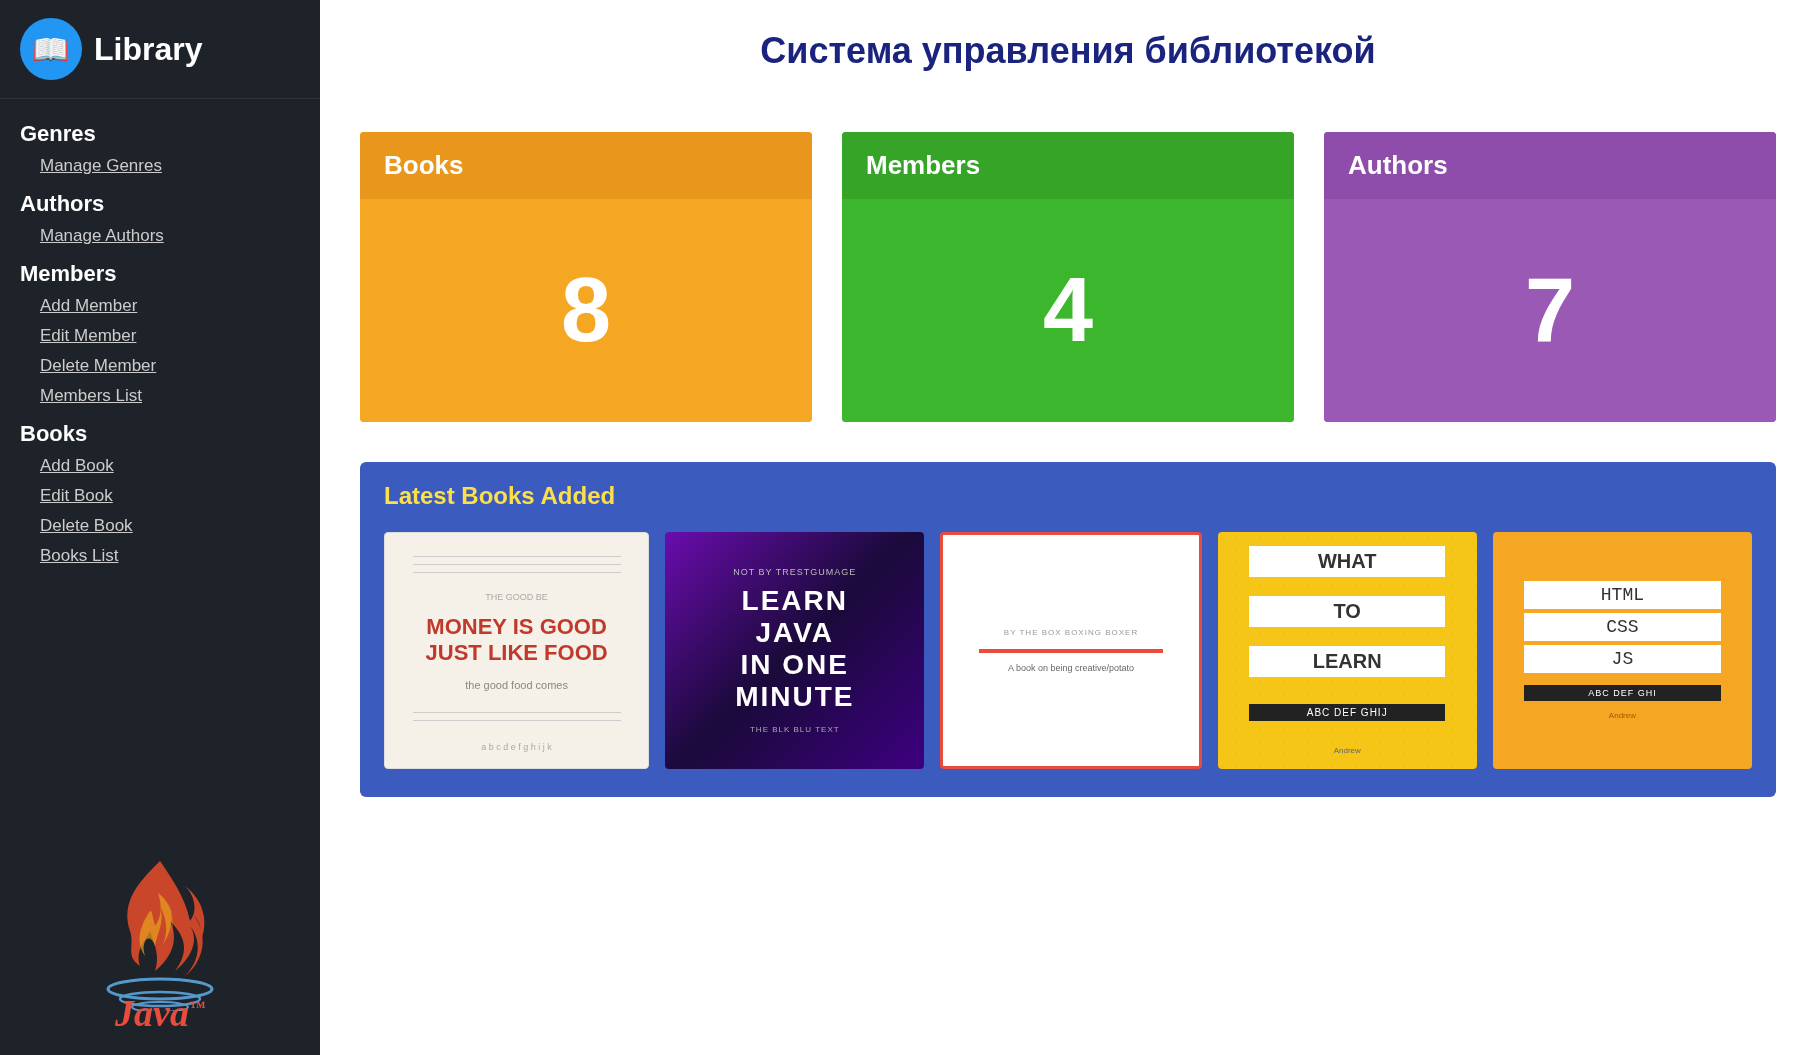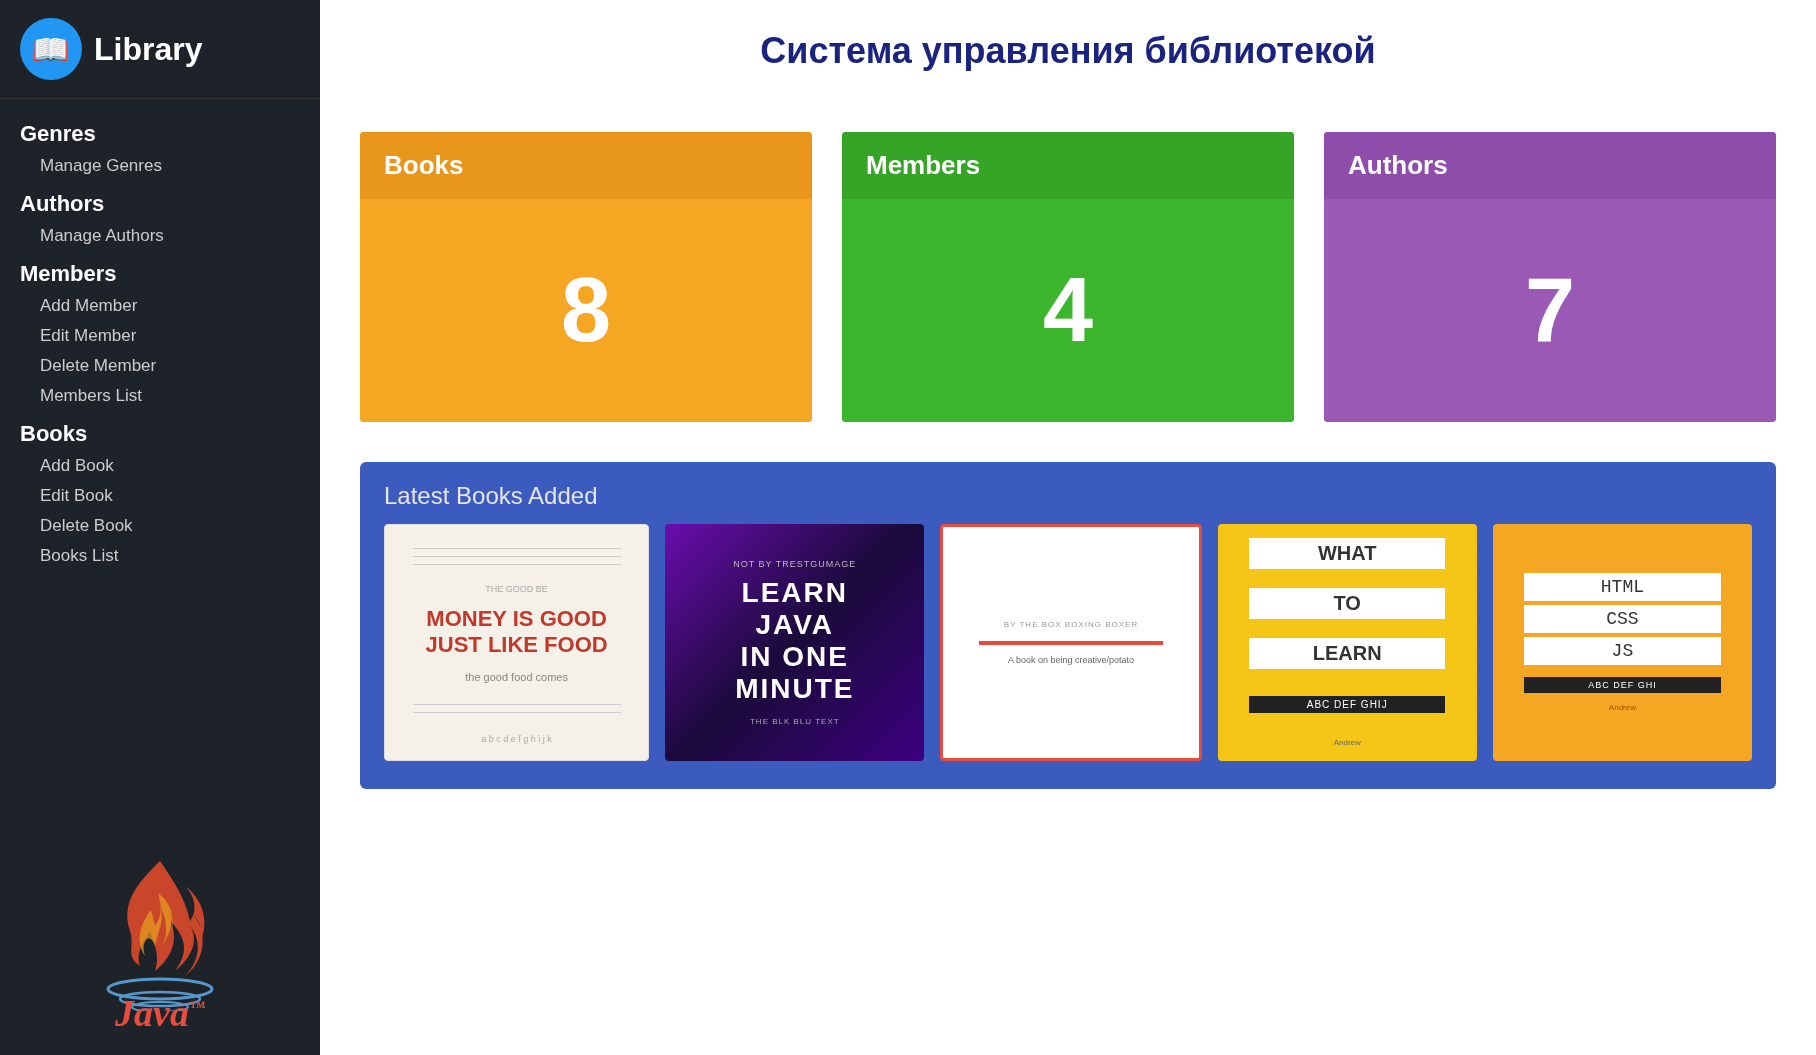--- a/index.html
+++ b/index.html
@@ -47,20 +47,21 @@
       font-weight: bold;
       color: #fff;
       padding: 10px 20px 4px 20px;
       cursor: pointer;
     }
     .nav-item {
       font-size: 17px;
       color: #ccc;
       padding: 5px 20px 5px 40px;
       cursor: pointer;
+      text-decoration: underline;
     }
     .sidebar-java {
       display: flex;
       flex-direction: column;
       align-items: center;
       padding: 20px;
       margin-top: auto;
     }
 
     
@@ -117,23 +118,23 @@
     .card-authors .stat-card-body { background: #9b59b6; }
 
     
     .latest-books-section {
       background: #3b5bbf;
       border-radius: 6px;
       padding: 20px 24px 28px;
     }
     .latest-books-title {
       font-size: 24px;
-      font-weight: normal;
-      color: #e5e5e5;
-      margin-bottom: 14px;
+      font-weight: bold;
+      color: #fde047;
+      margin-bottom: 22px;
     }
     .books-row {
       display: flex;
       gap: 16px;
     }
     .book-cover {
       flex: 1;
       min-height: 220px;
       border-radius: 4px;
       overflow: hidden;

